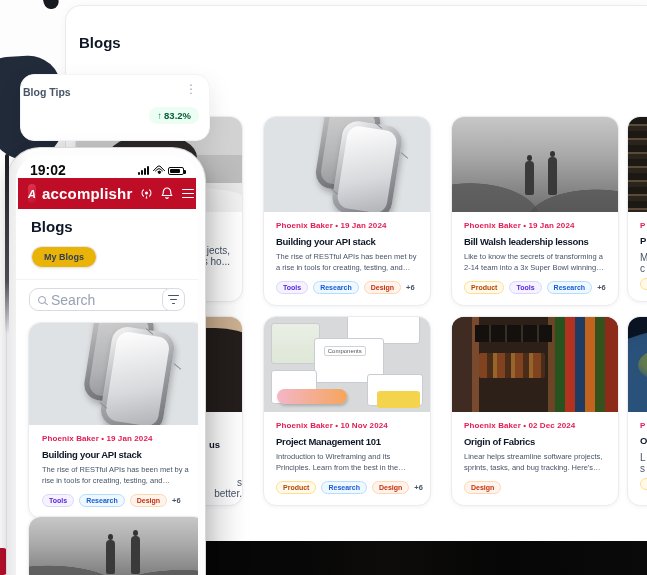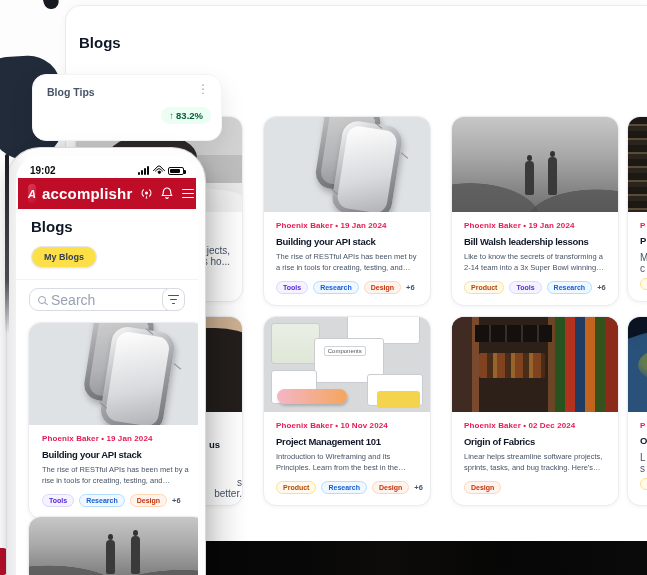--- a/index.html
+++ b/index.html
@@ -112,41 +112,41 @@
     border-radius:50%; }
 
   
   .blob { position:absolute; left:-12px; top:56px; width:74px; height:104px; background:#222b3a;
     border-radius:22px 34px 38px 40px; transform:rotate(-3deg); }
   .topmark { position:absolute; left:44px; top:-3px; width:15px; height:12px; background:#171a20;
     border-radius:0 0 8px 8px; transform:rotate(-14deg); }
   .red-strip { position:absolute; left:0; top:548px; width:7px; height:27px; background:#b60f2b; border-radius:0 4px 4px 0; }
 
   .stat-card { position:absolute; left:20px; top:74px; width:190px; height:67px; background:#fff;
-    border-radius:14px; border:1px solid #f2f4f7; box-shadow:0 10px 24px rgba(16,24,40,.10); padding:11px 14px;margin-left:12px; }
+    border-radius:14px; border:1px solid #f2f4f7; box-shadow:0 10px 24px rgba(16,24,40,.10); padding:11px 2px; }
   .stat-title { font-size:10.5px; font-weight:700; color:#475467; }
   .stat-value { margin-top:5px; font-size:21px; font-weight:800; color:#101828; letter-spacing:-.4px; }
   .stat-menu { position:absolute; right:8px; top:6px; color:#98a2b3; font-size:12px; line-height:12px; padding:2px 4px; }
   .stat-badge { position:absolute; right:10px; top:32px; background:#ecfdf3; color:#05603a;
     font-size:9.5px; font-weight:700; padding:3px 8px; border-radius:999px; }
   .stat-badge .up { color:#039855; margin-right:2px; }
 
   
   .phone { position:absolute; left:6px; top:147px; width:200px; height:428px;
     background:linear-gradient(90deg,#e8e8ea,#fdfdfd 10%); border:1px solid #d8d8db;
     border-bottom:none; border-radius:34px 34px 0 0;
     box-shadow:14px 16px 30px rgba(0,0,0,.20), 0 4px 14px rgba(0,0,0,.12); }
   .phone::before { content:""; position:absolute; left:-2px; top:6px; width:4px; height:180px;
     background:linear-gradient(180deg,#1b1b20,#4b4b52 70%,transparent); border-radius:4px; }
   .screen { position:absolute; left:9px; top:8px; width:182px; height:420px; background:#fff;
     border-radius:24px 24px 0 0; overflow:hidden; }
 
   .statusbar { position:absolute; left:0; top:0; width:100%; height:22px; display:flex;
     align-items:center; justify-content:space-between; padding:6px 14px 0; }
-  .sb-time { font-size:10px; font-weight:700; color:#0a0a0a; }
+  .sb-time { font-size:14px; font-weight:700; color:#0a0a0a; }
   .sb-icons { display:flex; align-items:flex-end; gap:4px; }
   .sig { display:flex; align-items:flex-end; gap:1px; }
   .sig i { display:block; width:2px; background:#0a0a0a; border-radius:1px; }
   .wifi { width:11px; height:9px; position:relative; }
   .wifi i { position:absolute; left:50%; border:solid #0a0a0a; border-width:1.5px 1.5px 0 0; border-radius:0 4px 0 0; transform:translateX(-50%) rotate(-45deg); }
   .wifi .w1 { width:9px; height:9px; top:0; } .wifi .w2 { width:6px; height:6px; top:2.5px; } .wifi .w3 { width:2.5px; height:2.5px; top:5px; background:#0a0a0a; border:none; border-radius:50%; }
   .batt { width:16px; height:8px; border:1px solid #0a0a0a; border-radius:2px; position:relative; }
   .batt::before { content:""; position:absolute; inset:1px; right:3px; background:#0a0a0a; border-radius:1px; }
   .batt::after { content:""; position:absolute; right:-3px; top:2px; width:2px; height:4px; background:#0a0a0a; border-radius:0 1px 1px 0; }
 
@@ -155,21 +155,21 @@
   .logo { width:19px; height:19px; border-radius:5px; background:linear-gradient(145deg,#e23552,#c01330);
     display:flex; align-items:center; justify-content:center; color:#fff; font-weight:800; font-size:11px; font-style:italic; }
   .brand { color:#fff; font-size:15px; font-weight:600; letter-spacing:.2px; flex:1; }
   .appbar svg { display:block; }
   .burger { display:flex; flex-direction:column; gap:2.5px; padding:2px; }
   .burger i { display:block; width:12px; height:1.6px; background:#fff; border-radius:1px; }
 
   .p-title { position:absolute; left:15px; top:62px; font-size:15px; font-weight:700; color:#101828; }
   .pill-btn { position:absolute; top:90px; height:22px; border-radius:11px; font-size:9px; font-weight:700;
     display:flex; align-items:center; justify-content:center; padding:0 12px; }
-  .btn-myblogs { left:15px; background:#fde047; border:1px solid #e4e7ec; color:#344054; box-shadow:0 1px 2px rgba(16,24,40,.06); }
+  .btn-myblogs { left:15px; background:#eab308; border:1px solid #e4e7ec; color:#344054; box-shadow:0 1px 2px rgba(16,24,40,.06); }
   .btn-create { left:76px; background:#cf0f2e; color:#fff; box-shadow:0 2px 4px rgba(207,15,46,.3); }
   .p-divider { position:absolute; left:0; right:0; top:123px; height:1px; background:#f1f3f6; }
 
   .p-search { position:absolute; left:13px; top:132px; width:147px; height:23px; border:1px solid #d8dce2;
     border-radius:9px; display:flex; align-items:center; gap:5px; padding:0 8px; background:#fff; }
   .p-search input { border:none; outline:none; width:100%; font-size:14px; color:#667085; background:transparent; font-family:inherit; }
   .p-search input::placeholder { color:#98a2b3; }
   .mag { width:8px; height:8px; border:1.4px solid #98a2b3; border-radius:50%; position:relative; flex:none; }
   .mag::after { content:""; position:absolute; right:-3px; bottom:-2px; width:4px; height:1.4px; background:#98a2b3; transform:rotate(40deg); }
   .p-filter { position:absolute; right:13px; top:132px; width:23px; height:23px; border:1px solid #d8dce2;

